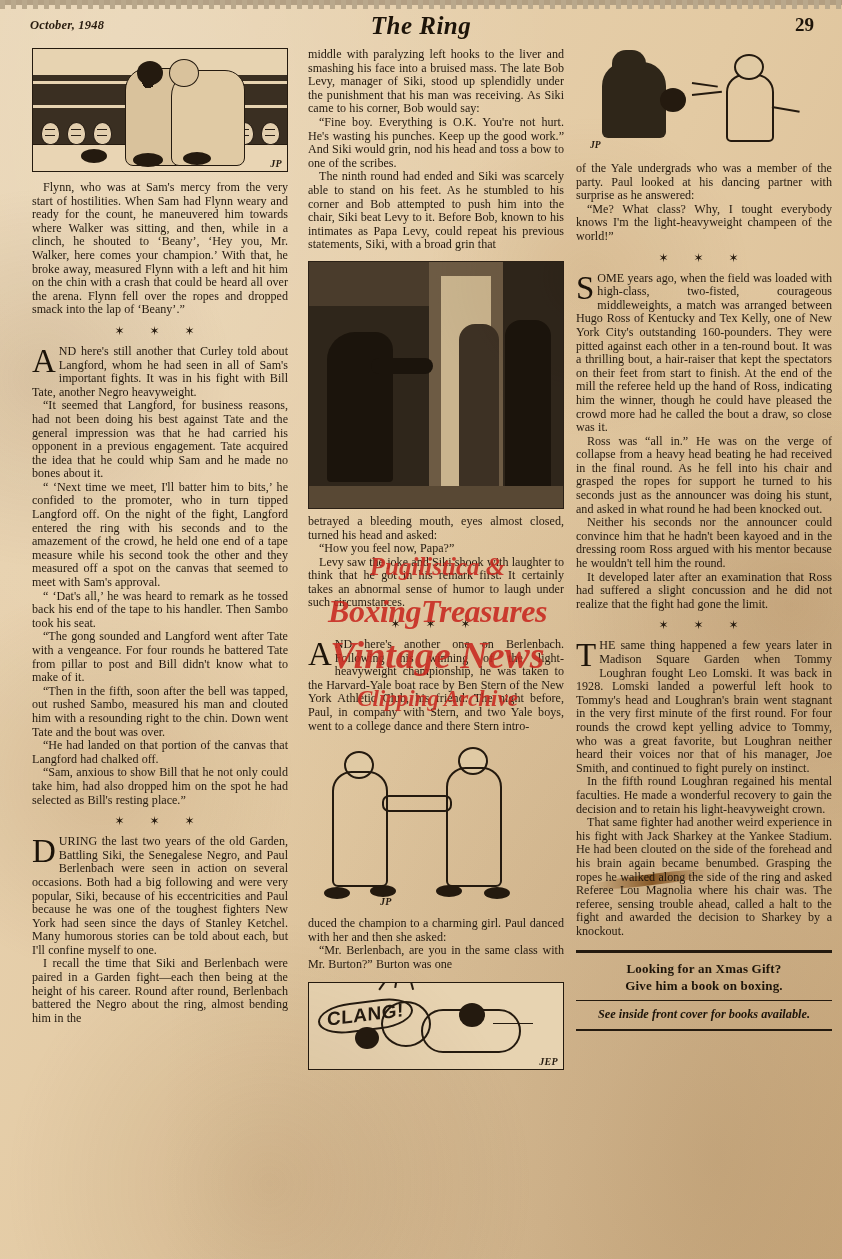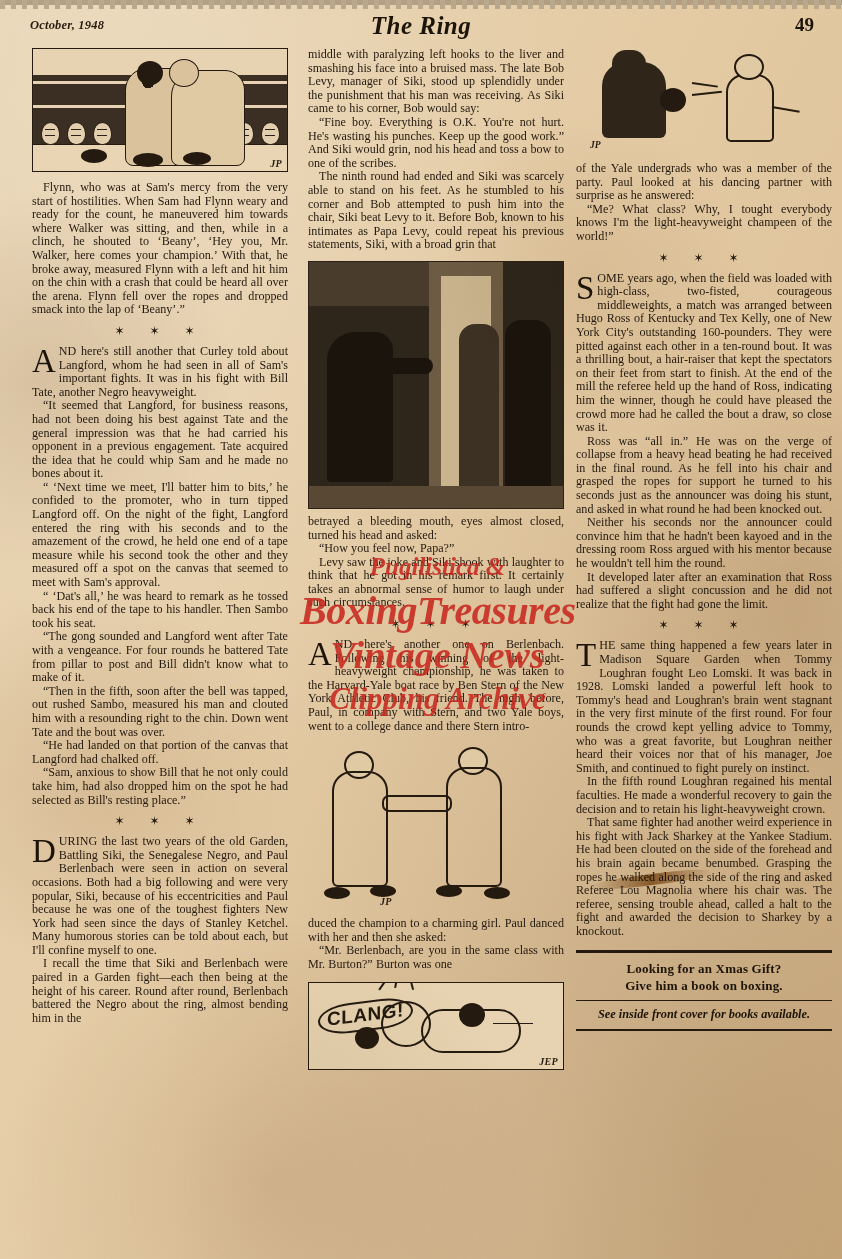--- a/index.html
+++ b/index.html
@@ -179,23 +179,23 @@
     position:absolute;left:300px;top:545px;width:275px;z-index:9;
     pointer-events:none;text-align:center;
     font-family:"Liberation Serif", serif;
     font-style:italic;font-weight:bold;
     color:#c8281f;
     opacity:.88;
     line-height:44px;
   }
   #watermark div{white-space:nowrap;}
   .wm1{font-size:25px;}
-  .wm2{font-size:40px;letter-spacing:-.5px;}
+  .wm2{font-size:32px;letter-spacing:-.5px;}
   .wm3{font-size:38px;}
-  .wm4{font-size:31px;}
+  .wm4{font-size:23px;}
 
   
   .smudge{
     position:absolute;z-index:6;pointer-events:none;
     background:linear-gradient(100deg,rgba(150,104,40,.0),rgba(152,106,42,.85),rgba(150,104,40,.0));
     border-radius:40%;
     transform:rotate(-7deg);
     mix-blend-mode:multiply;
   }
   .bottom-mark{
@@ -207,21 +207,21 @@
 <body>
 
 <div id="page">
 
   <div class="torn-edge2"></div>
   <div class="torn-edge"></div>
 
   <div class="header">
     <div class="issue-date">October, 1948</div>
     <div class="masthead">The Ring</div>
-    <div class="page-number">49</div>
+    <div class="page-number">29</div>
   </div>
 
   <div class="col col1">
 
     <div class="cartoon" id="cartoon-ring">
       <div class="ring-ropes">
         <div class="rope" style="top:6px;"></div>
         <div class="rope" style="top:30px;"></div>
       </div>
       <div class="canvas-floor"></div>

